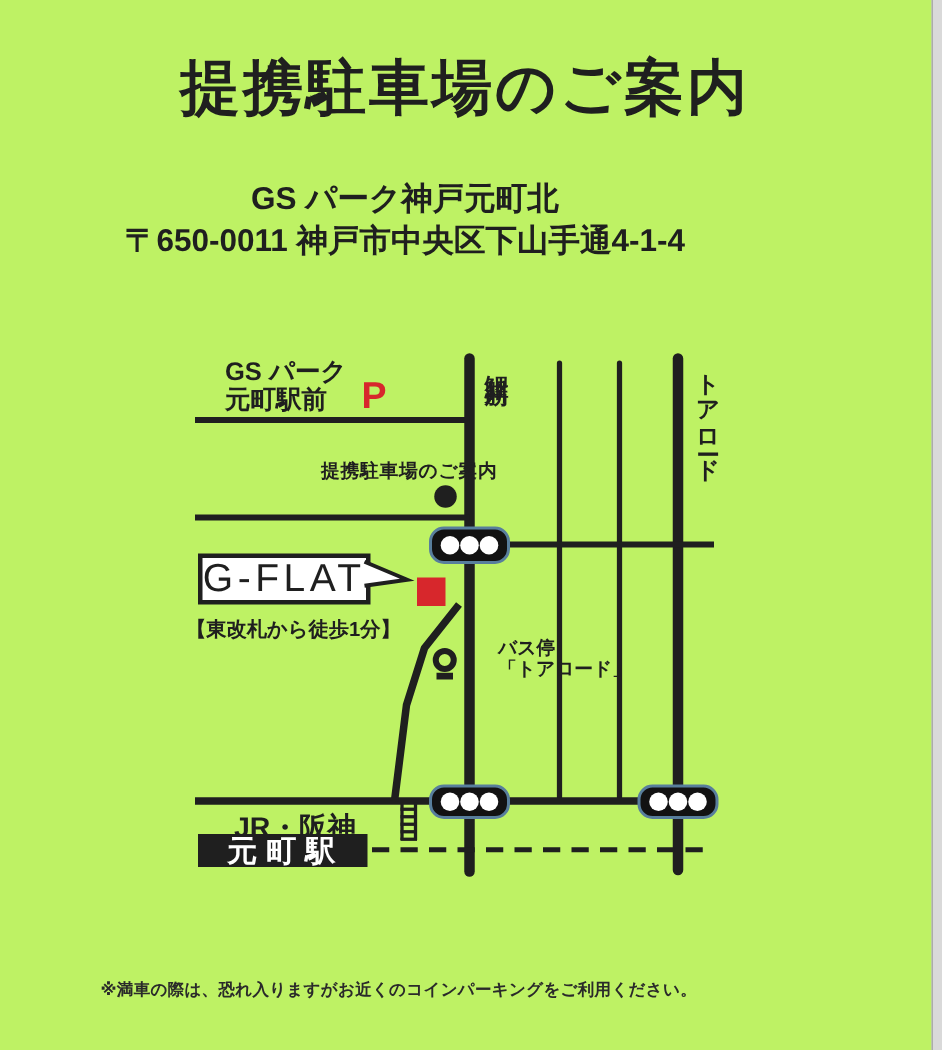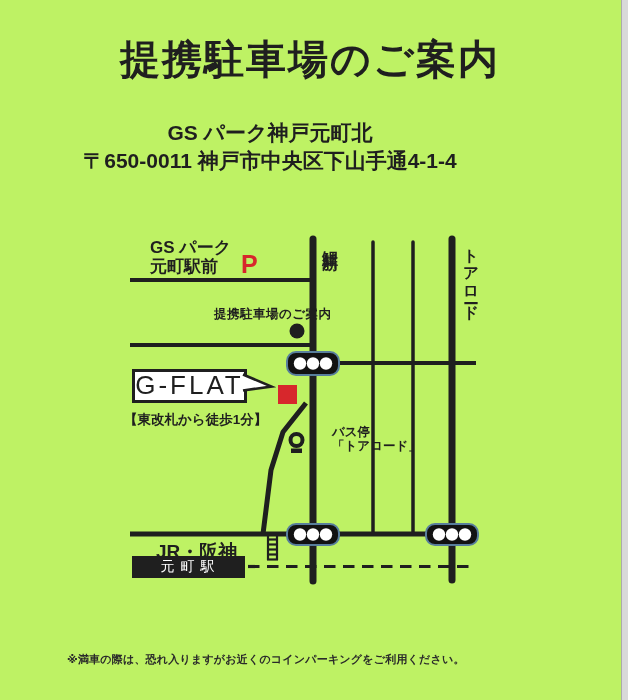--- a/index.html
+++ b/index.html
@@ -36,21 +36,21 @@
     display:flex;align-items:center;justify-content:center;
     font-size:26px;font-weight:500;letter-spacing:3px;color:#1f1f1f;
   }
   .lbl-walk{left:124px;top:411px;font-size:13.5px;}
   .lbl-bus{left:320px;top:426px;font-size:12.5px;line-height:13.5px;white-space:nowrap;margin-left:12px;}
   .lbl-rail{left:156px;top:539px;font-size:19px;}
   .station-box{
     left:132px;top:556px;width:113px;height:22px;
     background:#1f1f1f;color:#ffffff;
     display:flex;align-items:center;justify-content:center;
-    font-size:14px;font-weight:400;letter-spacing:6px;
+    font-size:20px;font-weight:700;letter-spacing:6px;
     padding-left:4px;box-sizing:border-box;
   }
   .footnote{
     left:67px;top:652px;width:520px;
     font-size:11px;font-weight:600;color:#2a2a2a;
     letter-spacing:0.2px;
   }
   .scroll-strip{
     right:0;top:0;width:6px;height:700px;
     background:#d9d9d9;border-left:1px solid #ababab;

